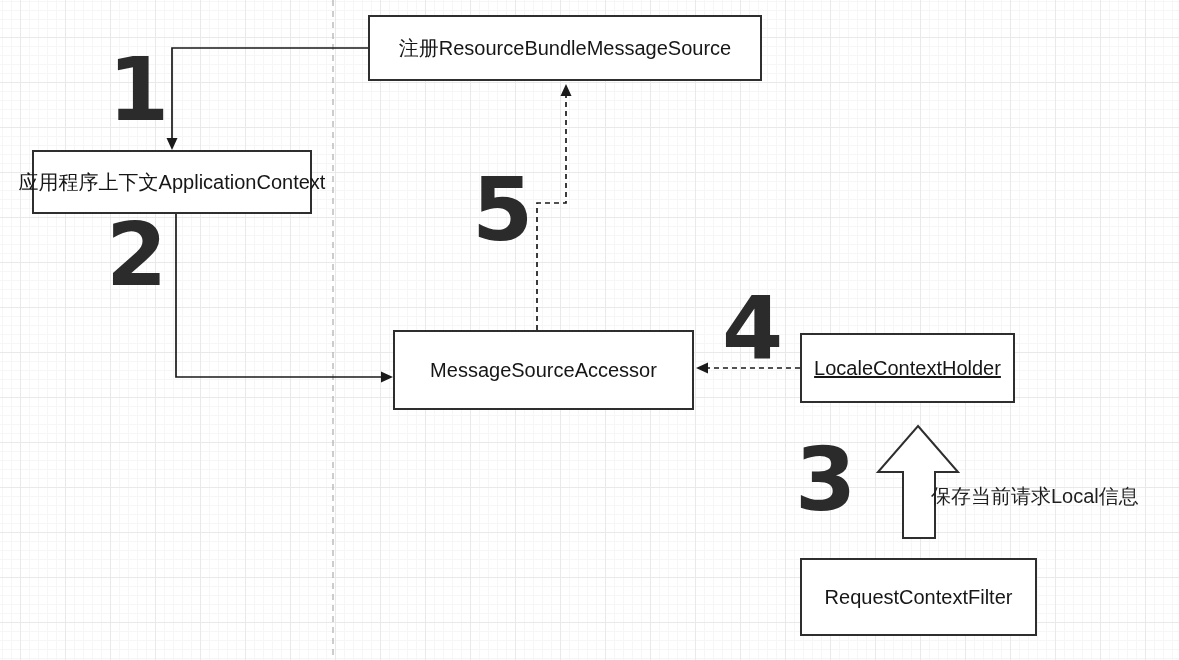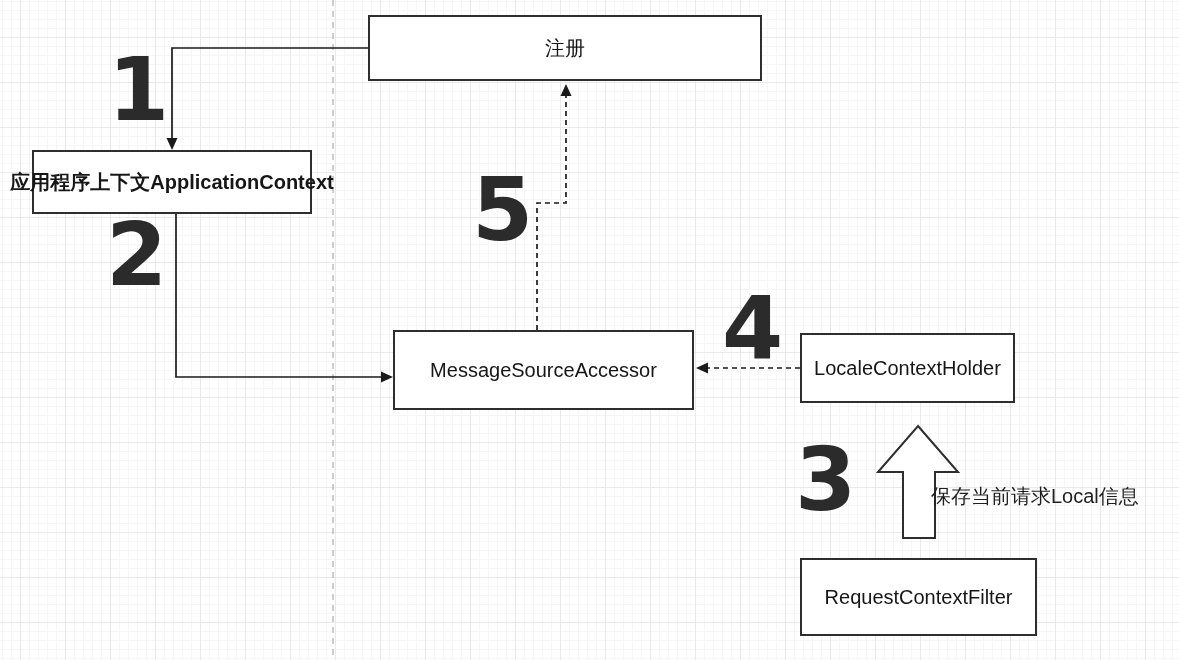--- a/index.html
+++ b/index.html
@@ -23,23 +23,23 @@
     box-sizing:border-box;
     background:#ffffff;
     border:2px solid #2e2e2e;
     display:flex;flex-direction:row;
     align-items:center;justify-content:center;
     text-align:center;
     font-size:20px;line-height:26px;color:#161616;
     white-space:nowrap;
   }
   .node-resource{left:368px;top:15px;width:394px;height:66px;}
-  .node-app{left:32px;top:150px;width:280px;height:64px;font-weight:bold;}
+  .node-app{left:32px;top:150px;width:280px;height:64px;}
   .node-msa{left:393px;top:330px;width:301px;height:80px;}
-  .node-lch{left:800px;top:333px;width:215px;height:70px;}
+  .node-lch{left:800px;top:333px;width:215px;height:70px;text-decoration:underline;}
   .node-rcf{left:800px;top:558px;width:237px;height:78px;}
   .num{
     position:absolute;
     font-family:"DejaVu Sans","Liberation Sans",sans-serif;
     font-weight:700;
     font-size:88px;line-height:88px;
     color:#2b2b2b;
   }
   .num-1{left:108px;top:46px;}
   .num-2{left:106px;top:211px;}
@@ -72,20 +72,21 @@
     <polygon points="696,368 708,362.5 708,373.5" fill="#1a1a1a"></polygon>
 
     <path d="M 537 330 V 203 H 566 V 96" fill="none" stroke="#1a1a1a" stroke-width="1.7" stroke-dasharray="5 4"></path>
     <polygon points="566,84 560.5,96 571.5,96" fill="#1a1a1a"></polygon>
 
     <polygon points="918,426 958,472 935,472 935,538 903,538 903,472 878,472" fill="#ffffff" stroke="#2e2e2e" stroke-width="2" stroke-linejoin="miter"></polygon>
   </svg>
 
   <div class="node node-resource">
     <span>注册</span>
+    <span>ResourceBundleMessageSource</span>
   </div>
 
   <div class="node node-app">
     <span>应用程序上下文</span>
     <span>ApplicationContext</span>
   </div>
 
   <div class="node node-msa">
     <span>MessageSourceAccessor</span>
   </div>

